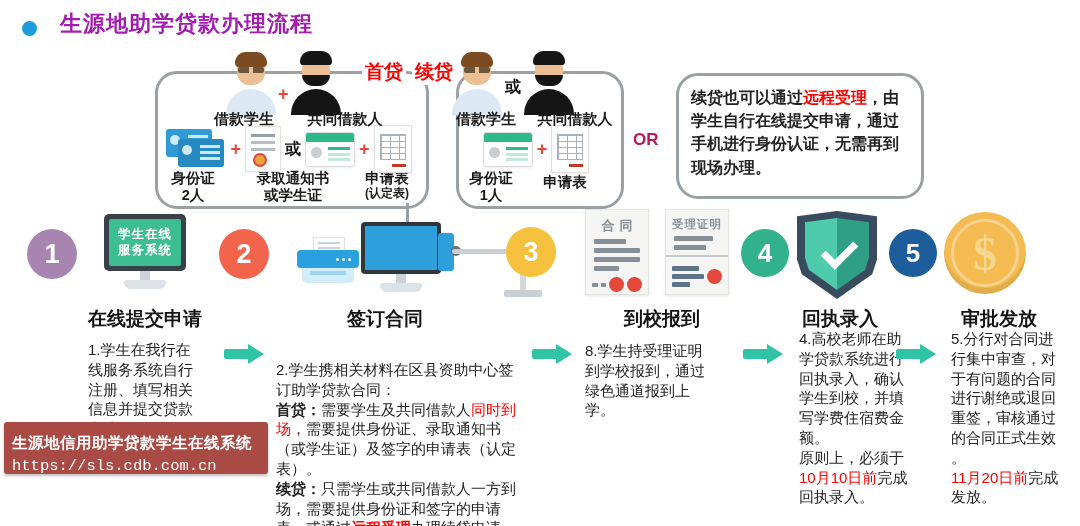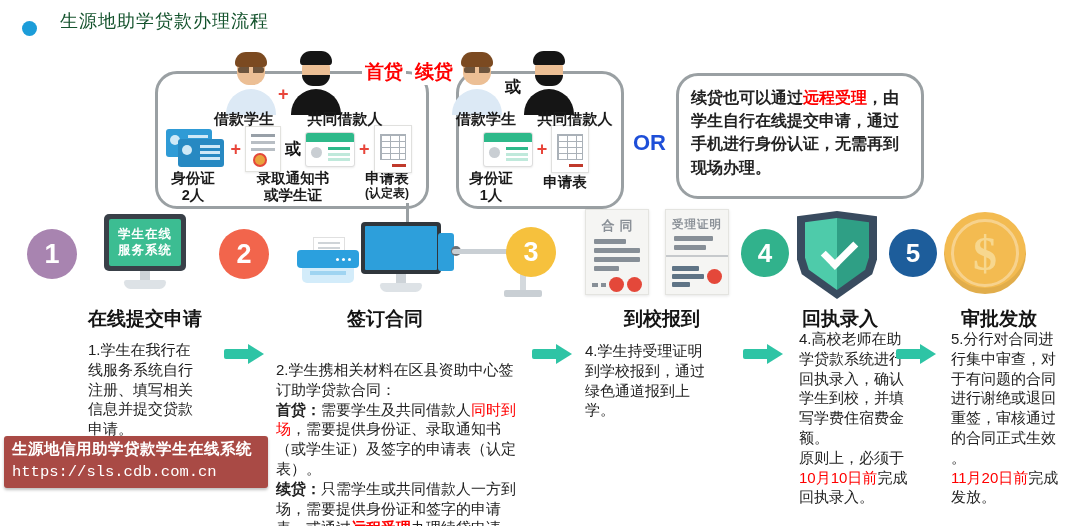--- a/index.html
+++ b/index.html
@@ -1,31 +1,31 @@
 <!DOCTYPE html>
 <html><head>
 <meta charset="utf-8">
 <style>
   html,body{margin:0;padding:0;background:#fff;}
   .canvas{position:relative;width:1080px;height:526px;background:#fff;overflow:hidden;
           font-family:"Liberation Sans",sans-serif;color:#222;}
   .abs{position:absolute;}
   
   .bullet{left:22px;top:21px;width:15px;height:15px;border-radius:50%;background:#1c9dd9;}
-  .title{left:60px;top:9px;font-size:18px;font-weight:normal;color:#14532d;letter-spacing:1px;}
+  .title{left:60px;top:9px;font-size:22px;font-weight:bold;color:#a21caf;letter-spacing:1px;}
   
   .rbox{border:3px solid #9aa0a3;border-radius:22px;background:#fff;}
   .box1{left:155px;top:71px;width:268px;height:132px;}
   .box2{left:456px;top:71px;width:162px;height:132px;}
   .box3{left:676px;top:73px;width:248px;height:126px;padding:10px 12px;box-sizing:border-box;
         font-size:16px;font-weight:600;line-height:1.45;color:#222;}
   .loantag{font-size:19px;font-weight:bold;color:#f00;background:#fff;padding:0 3px;z-index:5;}
   .tag-first{left:362px;top:59px;}
   .tag-renew{left:412px;top:59px;}
-  .or-en{left:633px;top:130px;font-size:22px;font-weight:bold;color:#1d4ed8;}
+  .or-en{left:633px;top:130px;font-size:17px;font-weight:bold;color:#be185d;}
   .connector{left:406px;top:203px;width:3px;height:30px;background:#9aa0a3;}
   
   .people{display:flex;align-items:flex-start;z-index:4;}
   .person{width:50px;height:60px;position:relative;flex:0 0 auto;}
   .head{position:absolute;left:11px;top:0;width:28px;height:30px;background:#ecbf95;border-radius:45% 45% 42% 42%;}
   .student .head::before{content:'';position:absolute;left:-2px;top:-3px;width:32px;height:15px;background:#7b4a21;border-radius:16px 16px 6px 6px;}
   .student .head::after{content:'';position:absolute;left:1px;top:12px;width:26px;height:6px;border-radius:2px;opacity:.8;
       background:linear-gradient(90deg,#4e3a27 0 42%,transparent 42% 58%,#4e3a27 58% 100%);}
   .cob .head::before{content:'';position:absolute;left:-2px;top:-4px;width:32px;height:14px;background:#151515;border-radius:16px 16px 5px 5px;}
   .cob .head::after{content:'';position:absolute;left:0;bottom:-1px;width:28px;height:11px;background:#151515;border-radius:0 0 13px 13px;}
@@ -150,22 +150,22 @@
   .desc .red{color:#f00;}
   .desc .bold{font-weight:bold;}
   .desc .redbold{color:#f00;font-weight:bold;}
   .box3 .red{color:#f00;}
   
   .garrow{width:42px;height:20px;}
   .garrow::before{content:'';position:absolute;left:0;top:5px;width:26px;height:10px;background:#2ec4a5;border-radius:2px;}
   .garrow::after{content:'';position:absolute;left:24px;top:0;width:0;height:0;border-top:10px solid transparent;border-bottom:10px solid transparent;border-left:16px solid #2ec4a5;}
   .a1{left:224px;top:344px;} .a2{left:532px;top:344px;} .a3{left:743px;top:344px;} .a4{left:896px;top:344px;}
   
-  .banner{left:4px;top:436px;width:264px;height:52px;background:#a94a45;border-radius:3px;
-      box-shadow:0 2px 3px rgba(0,0,0,.25);color:#fff;padding:3px 8px;box-sizing:border-box;}
+  .banner{left:4px;top:422px;width:264px;height:52px;background:#a94a45;border-radius:3px;
+      box-shadow:0 2px 3px rgba(0,0,0,.25);color:#fff;padding:11px 8px;box-sizing:border-box;}
   .banner .l1{font-size:15.5px;font-weight:bold;white-space:nowrap;letter-spacing:.5px;}
   .banner .l2{font-size:15.5px;font-family:"Liberation Mono",monospace;margin-top:3px;white-space:nowrap;}
 </style>
 </head>
 <body>
 
 <div class="canvas">
 
   <div class="abs bullet"></div>
   <div class="abs title">生源地助学贷款办理流程</div>
@@ -316,21 +316,21 @@
   <div class="abs steptitle t1">在线提交申请</div>
   <div class="abs steptitle t2">签订合同</div>
   <div class="abs steptitle t3">到校报到</div>
   <div class="abs steptitle t4">回执录入</div>
   <div class="abs steptitle t5">审批发放</div>
 
   <div class="abs desc d1"><span>1.学生在我行在线服务系统自行注册、填写相关信息并提交贷款申请。</span></div>
   <div class="abs desc d2"><span>2.学生携相关材料在区县资助中心签订助学贷款合同：
 </span><span class="bold">首贷：</span><span>需要学生及共同借款人</span><span class="red">同时到场</span><span>，需要提供身份证、录取通知书（或学生证）及签字的申请表（认定表）。
 </span><span class="bold">续贷：</span><span>只需学生或共同借款人一方到场，需要提供身份证和签字的申请表。或通过</span><span class="redbold">远程受理</span><span>办理续贷申请。</span></div>
-  <div class="abs desc d3"><span>4.学生持受理证明到学校报到，通过绿色通道报到上学。</span></div>
+  <div class="abs desc d3"><span>8.学生持受理证明到学校报到，通过绿色通道报到上学。</span></div>
   <div class="abs desc d4"><span>4.高校老师在助学贷款系统进行回执录入，确认学生到校，并填写学费住宿费金额。
 原则上，必须于</span><span class="red">10月10日前</span><span>完成回执录入。</span></div>
   <div class="abs desc d5"><span>5.分行对合同进行集中审查，对于有问题的合同进行谢绝或退回重签，审核通过的合同正式生效
 。
 </span><span class="red">11月20日前</span><span>完成发放。</span></div>
 
   <div class="abs garrow a1"></div>
   <div class="abs garrow a2"></div>
   <div class="abs garrow a3"></div>
   <div class="abs garrow a4"></div>

